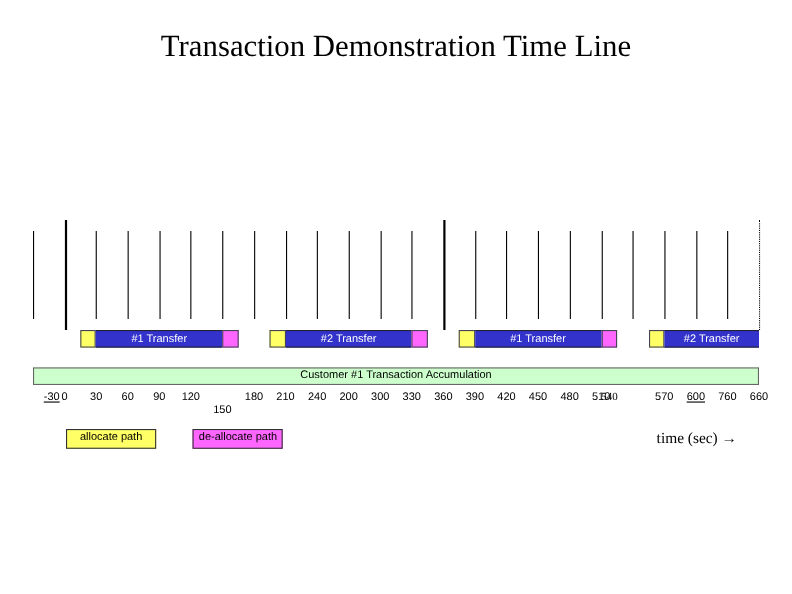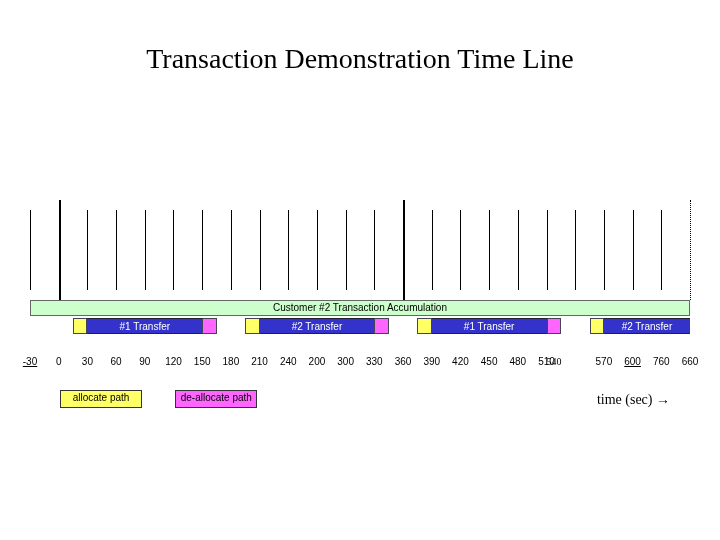--- a/index.html
+++ b/index.html
@@ -7,21 +7,21 @@
     padding: 0;
     width: 720px;
     height: 540px;
     font-family: Arial, sans-serif;
     background: #fff;
   }
   .title {
     text-align: center;
     font-family: "Times New Roman", serif;
     font-size: 28px;
-    padding-top: 42px;
+    padding-top: 26px;
     line-height: 1.2;
   }
   .timeline-area {
     position: absolute;
     left: 30px;
     top: 200px;
     width: 660px;
   }
   .ticks {
     position: relative;
@@ -174,53 +174,53 @@
       <div class="tick minor" style="left: 459.13px;"></div>
       <div class="tick minor" style="left: 487.826px;"></div>
       <div class="tick minor" style="left: 516.522px;"></div>
       <div class="tick minor" style="left: 545.217px;"></div>
       <div class="tick minor" style="left: 573.913px;"></div>
       <div class="tick minor" style="left: 602.609px;"></div>
       <div class="tick minor" style="left: 631.304px;"></div>
       <div class="tick dotted" style="left: 660px;"></div>
     </div>
   <div id="rows">
-      <div class="accum-row">
-        <div class="accum-bar" style="left: 0px; width: 660px;">Customer #2 Transaction Accumulation</div>
-      </div>
       <div class="transfer-row">
         <div class="transfer-block" style="left: 43.0435px; width: 143.478px;">
           <div class="alloc" style="width: 14.3478px;"></div>
           <div class="mid" style="left: 14.3478px; width: 114.783px;">#1 Transfer</div>
           <div class="dealloc" style="width: 14.3478px;"></div>
         </div>
         <div class="transfer-block" style="left: 215.217px; width: 143.478px;">
           <div class="alloc" style="width: 14.3478px;"></div>
           <div class="mid" style="left: 14.3478px; width: 114.783px;">#2 Transfer</div>
           <div class="dealloc" style="width: 14.3478px;"></div>
         </div>
         <div class="transfer-block" style="left: 387.391px; width: 143.478px;">
           <div class="alloc" style="width: 14.3478px;"></div>
           <div class="mid" style="left: 14.3478px; width: 114.783px;">#1 Transfer</div>
           <div class="dealloc" style="width: 14.3478px;"></div>
         </div>
         <div class="transfer-block" style="left: 559.565px; width: 100.435px;">
           <div class="alloc" style="width: 14.3478px;"></div>
           <div class="mid" style="left: 14.3478px; width: 86.087px;">#2 Transfer</div>
         </div>
+      </div>
+      <div class="accum-row">
+        <div class="accum-bar" style="left: 0px; width: 660px;">Customer #1 Transaction Accumulation</div>
       </div>
     </div>
   <div id="tick-labels" style="position:relative;width:100%;height:14px;margin-top:4px;">
-      <div class="tick-label" style="left: 0px; text-decoration: underline;">-30</div>
+      <div class="tick-label" style="left: 17px; text-decoration: underline;">-30</div>
       <div class="tick-label" style="left: 28.6957px;">0</div>
       <div class="tick-label" style="left: 57.3913px; text-align: center;">30</div>
       <div class="tick-label" style="left: 86.087px;">60</div>
       <div class="tick-label" style="left: 114.783px;">90</div>
       <div class="tick-label" style="left: 143.478px;">120</div>
-      <div class="tick-label" style="left: 172.174px;">150</div>
+      <div class="tick-label" style="left: 172.174px; margin-top: 11px;">150</div>
       <div class="tick-label" style="left: 200.87px;">180</div>
       <div class="tick-label" style="left: 229.565px;">210</div>
       <div class="tick-label" style="left: 258.261px;">240</div>
       <div class="tick-label" style="left: 286.957px;">200</div>
       <div class="tick-label" style="left: 315.652px;">300</div>
       <div class="tick-label" style="left: 344.348px;">330</div>
       <div class="tick-label" style="left: 373.043px;">360</div>
       <div class="tick-label" style="left: 401.739px;">390</div>
       <div class="tick-label" style="left: 430.435px;">420</div>
       <div class="tick-label" style="left: 459.13px;">450</div>

